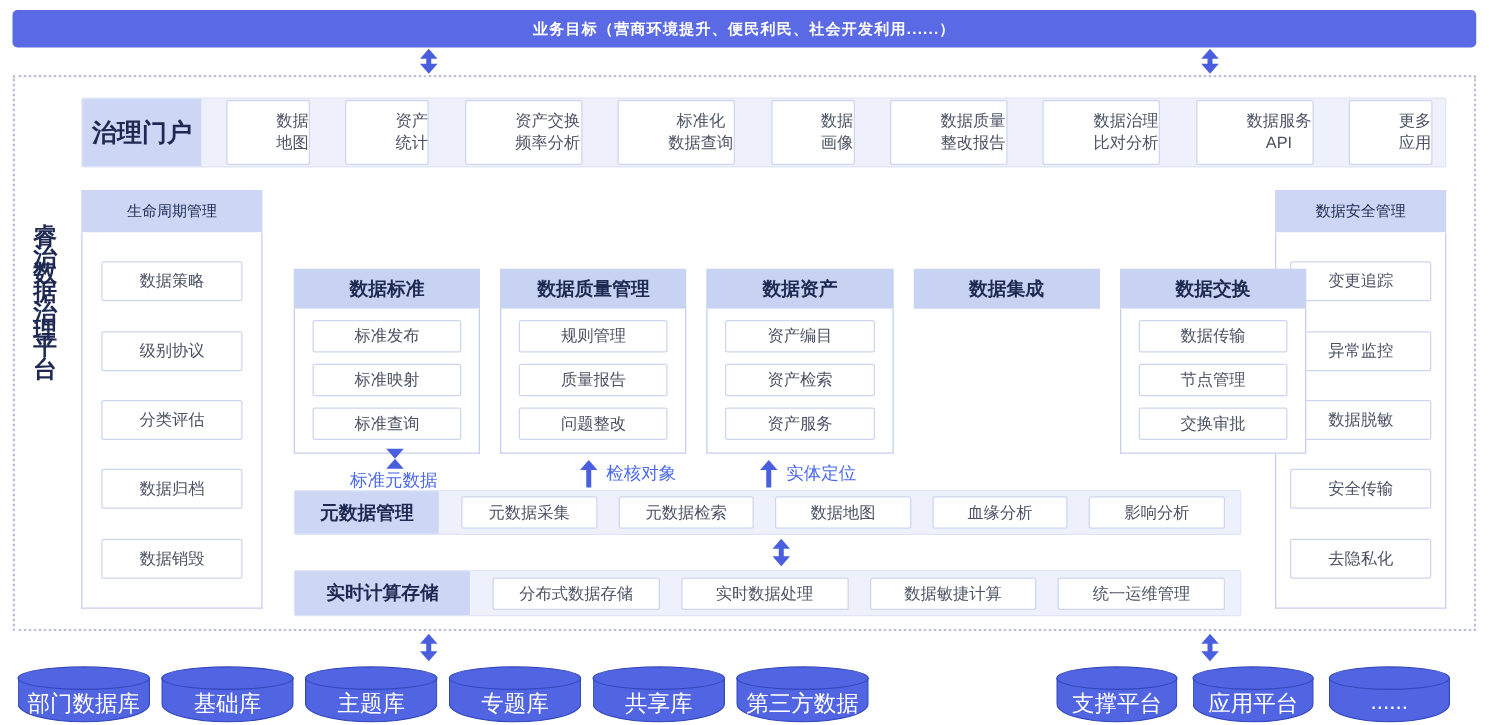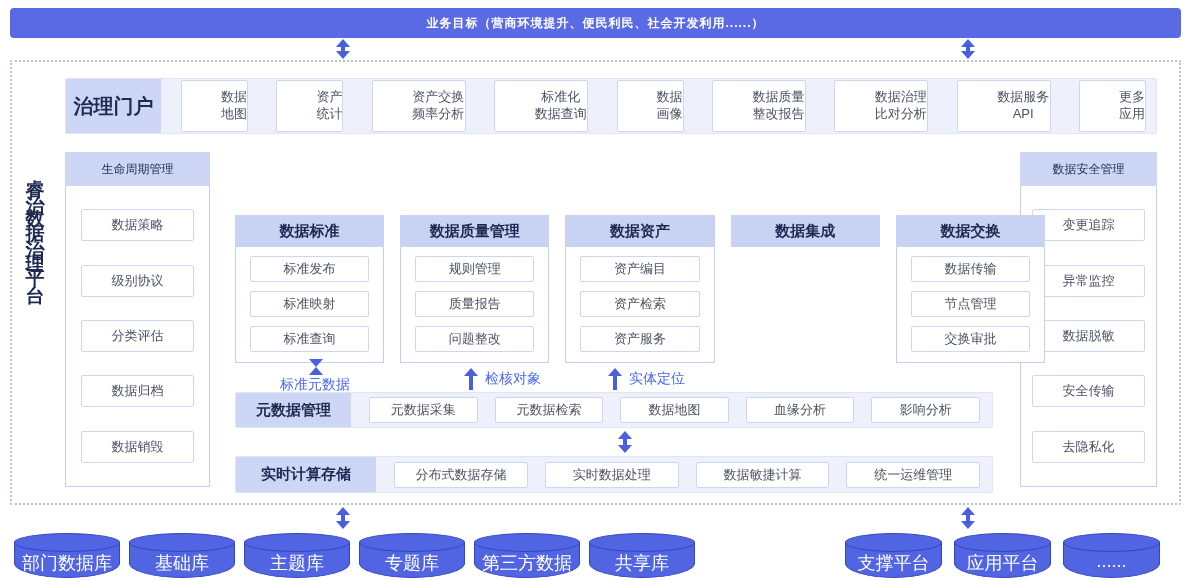--- a/index.html
+++ b/index.html
@@ -261,26 +261,26 @@
       <div class="cyl-label">主题库</div>
     </div>
     <div class="cyl w1">
       <div class="cyl-top"></div>
         <div class="cyl-body"></div>
       <div class="cyl-label">专题库</div>
     </div>
     <div class="cyl w1">
       <div class="cyl-top"></div>
         <div class="cyl-body"></div>
+      <div class="cyl-label">共享库</div>
+    </div>
+    <div class="cyl w1">
+      <div class="cyl-top"></div>
+        <div class="cyl-body"></div>
       <div class="cyl-label">第三方数据</div>
-    </div>
-    <div class="cyl w1">
-      <div class="cyl-top"></div>
-        <div class="cyl-body"></div>
-      <div class="cyl-label">共享库</div>
     </div>
   </div>
 
   <div class="cyl-row" style="left:845px;gap:12px;">
     <div class="cyl w2">
       <div class="cyl-top"></div>
         <div class="cyl-body"></div>
       <div class="cyl-label">支撑平台</div>
     </div>
     <div class="cyl w2">

